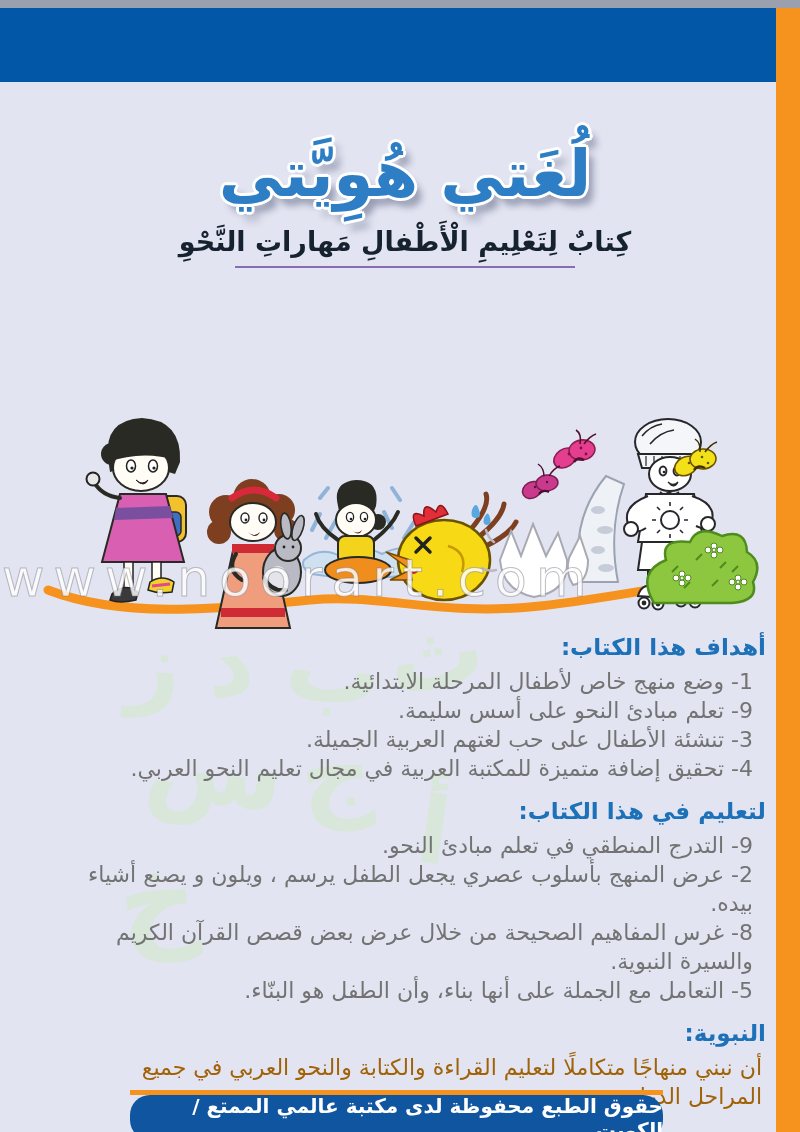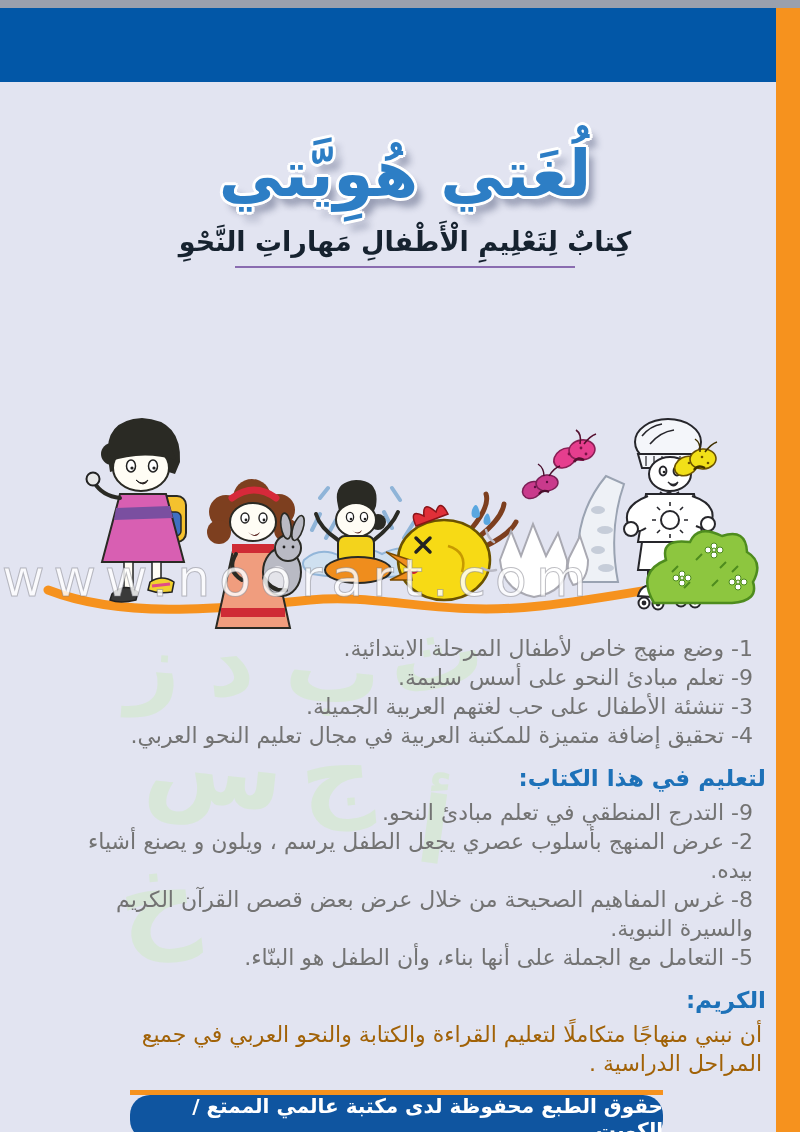--- a/index.html
+++ b/index.html
@@ -258,36 +258,37 @@
           <circle cx="718" cy="172" r="2" fill="#e8f2d8"></circle>
       </g>
     </g>
   </svg>
 
   <div class="noorart">www.noorart.com</div>
 
   <div class="content">
 
     <div class="sec">
+      <h2 class="sec-heading">أهداف هذا الكتاب:</h2>
       <div class="item">1- وضع منهج خاص لأطفال المرحلة الابتدائية.</div>
       <div class="item">9- تعلم مبادئ النحو على أسس سليمة.</div>
       <div class="item">3- تنشئة الأطفال على حب لغتهم العربية الجميلة.</div>
       <div class="item">4- تحقيق إضافة متميزة للمكتبة العربية في مجال تعليم النحو العربي.</div>
     </div>
 
     <div class="sec">
       <h2 class="sec-heading">لتعليم في هذا الكتاب:</h2>
       <div class="item">9- التدرج المنطقي في تعلم مبادئ النحو.</div>
       <div class="item">2- عرض المنهج بأسلوب عصري يجعل الطفل يرسم ، ويلون  و يصنع أشياء بيده.</div>
       <div class="item">8- غرس المفاهيم الصحيحة من خلال عرض بعض قصص القرآن الكريم والسيرة النبوية.</div>
       <div class="item">5- التعامل مع الجملة على أنها بناء، وأن الطفل هو البنّاء.</div>
     </div>
 
     <div class="sec">
-      <h2 class="sec-heading">الكريم:</h2>
+      <h2 class="sec-heading">النبوية:</h2>
       <div class="ambition-text">أن نبني منهاجًا متكاملًا لتعليم القراءة والكتابة والنحو العربي في جميع المراحل الدراسية .</div>
     </div>
 
   </div>
 
   <div class="footer">
     <div class="footer-line"></div>
     <div class="footer-bar">حقوق  الطبع محفوظة لدى مكتبة عالمي الممتع / الكويت</div>
   </div>
 

